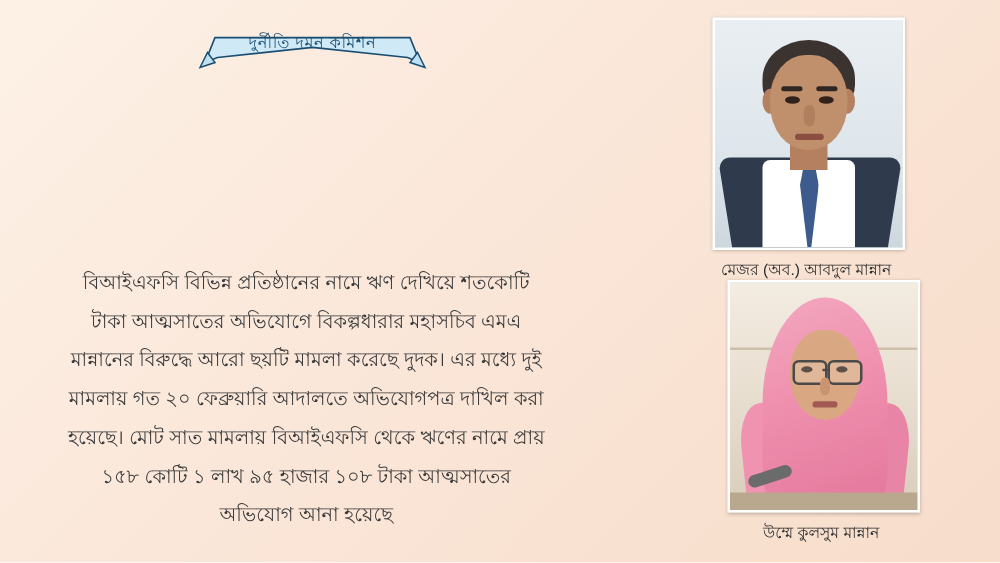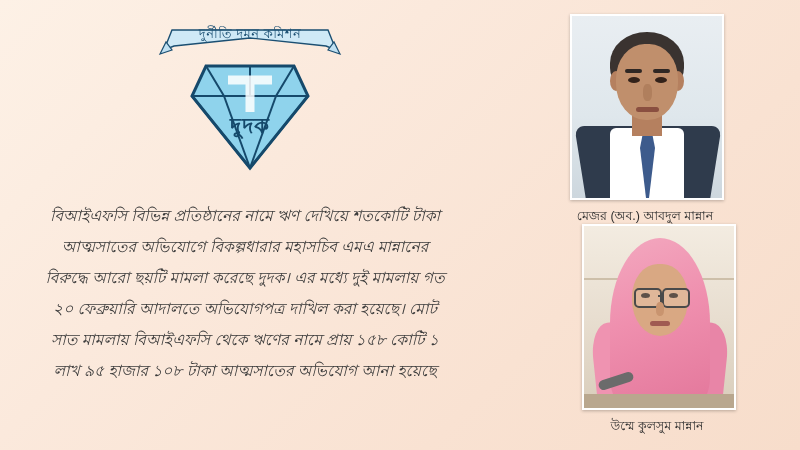--- a/index.html
+++ b/index.html
@@ -85,22 +85,21 @@
     position: absolute;
     left: 40px;
     top: 200px;
     width: 410px;
     text-align: center;
     font-size: 15.5px;
     line-height: 2.0;
     color: #3a3a3a;
   }
   .body-text p {
-    margin: 0;
-    font-style: italic;
+    margin: 11px;
   }
 
   
   .right-col {
     position: absolute;
     right: 0;
     top: 0;
     width: 310px;
     height: 450px;
   }
@@ -222,35 +221,20 @@
     <div class="logo-wrap">
       <div class="logo-banner">
         <svg class="diamond-svg" width="184" height="34" viewBox="0 0 184 34">
           <path d="M6 26 L14 6 L170 6 L178 26 L168 22 L92 14 L16 22 Z" fill="#cfe9f6" stroke="#1b4f72" stroke-width="1.4"></path>
           <path d="M2 30 L8 18 L14 26 Z" fill="#bfe0f2" stroke="#1b4f72" stroke-width="1.2"></path>
           <path d="M182 30 L176 18 L170 26 Z" fill="#bfe0f2" stroke="#1b4f72" stroke-width="1.2"></path>
         </svg>
         <div class="logo-banner-text">দুর্নীতি দমন কমিশন</div>
       </div>
 
-      <div class="diamond">
-        <svg class="diamond-svg" width="120" height="120" viewBox="0 0 120 120">
-          <polygon points="16,14 104,14 118,44 60,116 2,44" fill="#8fd3ec" stroke="#15496b" stroke-width="3"></polygon>
-          <polyline points="16,14 34,44 2,44" fill="none" stroke="#15496b" stroke-width="2"></polyline>
-          <polyline points="104,14 86,44 118,44" fill="none" stroke="#15496b" stroke-width="2"></polyline>
-          <line x1="34" y1="44" x2="86" y2="44" stroke="#15496b" stroke-width="2"></line>
-          <line x1="34" y1="44" x2="60" y2="116" stroke="#15496b" stroke-width="2"></line>
-          <line x1="86" y1="44" x2="60" y2="116" stroke="#15496b" stroke-width="2"></line>
-          <line x1="2" y1="44" x2="60" y2="116" stroke="#15496b" stroke-width="2"></line>
-          <line x1="118" y1="44" x2="60" y2="116" stroke="#15496b" stroke-width="2"></line>
-          <line x1="60" y1="14" x2="60" y2="44" stroke="#15496b" stroke-width="2"></line>
-          <path d="M38 28 L82 28 M60 28 L60 60" stroke="#ffffff" stroke-width="9" fill="none" opacity="0.85"></path>
-        </svg>
-        <div class="diamond-label">দুদক</div>
-      </div>
     </div>
 
     <div class="body-text">
       <p>বিআইএফসি বিভিন্ন প্রতিষ্ঠানের নামে ঋণ দেখিয়ে শতকোটি টাকা আত্মসাতের অভিযোগে বিকল্পধারার মহাসচিব এমএ মান্নানের বিরুদ্ধে আরো ছয়টি মামলা করেছে দুদক। এর মধ্যে দুই মামলায় গত ২০ ফেব্রুয়ারি আদালতে অভিযোগপত্র দাখিল করা হয়েছে। মোট সাত মামলায় বিআইএফসি থেকে ঋণের নামে প্রায় ১৫৮ কোটি ১ লাখ ৯৫ হাজার ১০৮ টাকা আত্মসাতের অভিযোগ আনা হয়েছে</p>
     </div>
   </div>
 
   <div class="right-col">
 
     <div class="photo-card top">

